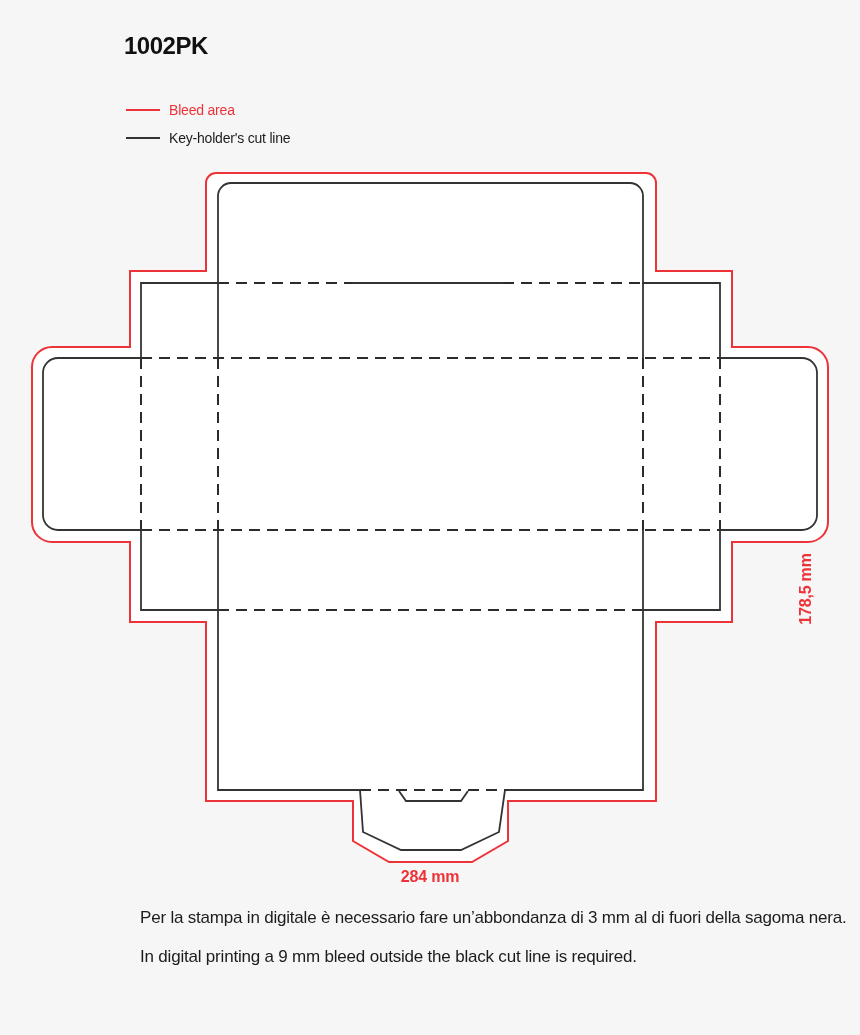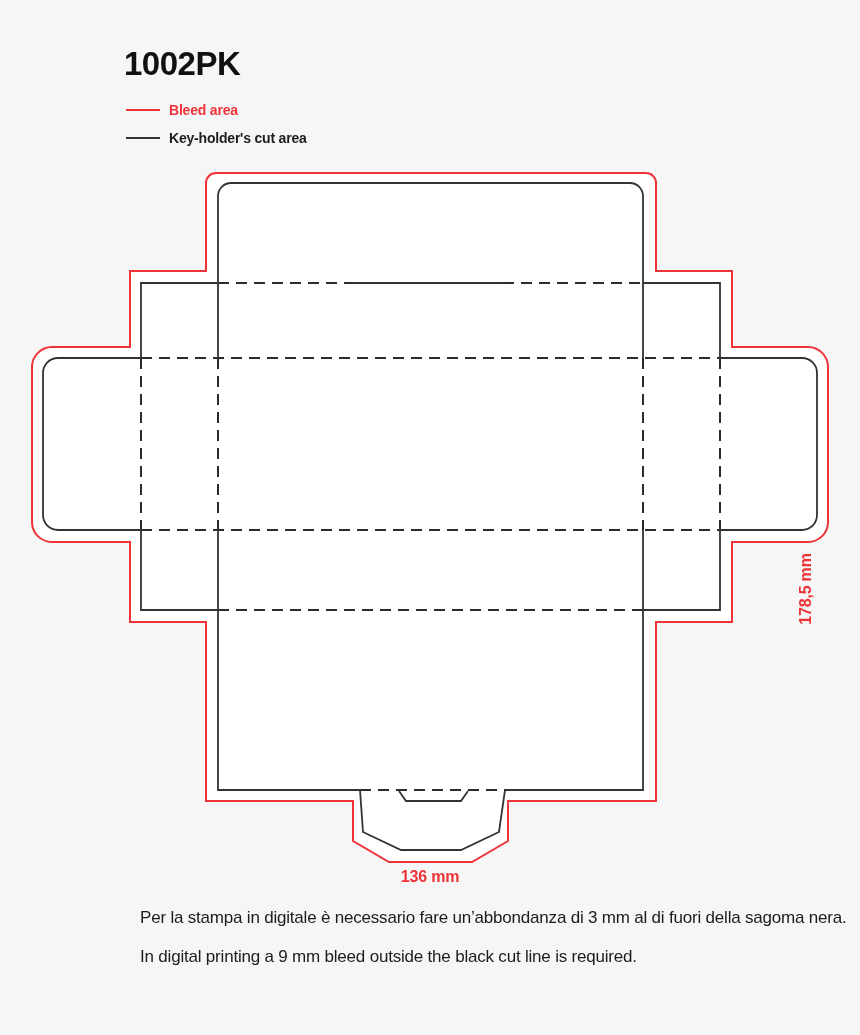--- a/index.html
+++ b/index.html
@@ -12,30 +12,29 @@
   html,body{background:var(--bg);}
   .canvas{
     position:relative;
     width:860px;height:1035px;
     background:var(--bg);
     overflow:hidden;
     font-family:"Liberation Sans", sans-serif;
   }
   .page-title{
     position:absolute;left:124px;top:32px;
-    font-size:33px;font-weight:700;color:#111;
+    font-size:24px;font-weight:700;color:#111;
     letter-spacing:-0.5px;
-    margin-top:13px;
   }
   .legend{position:absolute;left:126px;top:96px;}
   .legend-row{display:flex;align-items:center;height:28px;}
   .legend-swatch{display:inline-block;width:34px;height:0;border-top:2px solid;margin-right:9px;}
   .legend-swatch.bleed{border-color:var(--bleed);}
   .legend-swatch.cut{border-color:var(--cut);}
-  .legend-label{font-size:14px;font-weight:700;letter-spacing:-0.2px;}
+  .legend-label{font-size:14px;font-weight:400;letter-spacing:-0.2px;}
   .legend-label.bleed{color:var(--bleed);}
   .legend-label.cut{color:#1c1c1c;}
   svg.dieline{position:absolute;left:0;top:0;width:860px;height:1035px;}
   .bleed-stroke{fill:var(--panel);stroke:var(--bleed);stroke-width:2;}
   .cut-stroke{fill:none;stroke:var(--cut);stroke-width:1.8;}
   .fold-stroke{fill:none;stroke:#2b2b2b;stroke-width:2;stroke-dasharray:11 7;}
   .dim-label{
     position:absolute;color:var(--bleed);
     font-size:16px;font-weight:700;letter-spacing:-0.2px;
     text-align:center;
@@ -52,21 +51,21 @@
 
   <h1 class="page-title">1002PK</h1>
 
   <div class="legend">
     <div class="legend-row">
       <span class="legend-swatch bleed"></span>
       <span class="legend-label bleed">Bleed area</span>
     </div>
     <div class="legend-row">
       <span class="legend-swatch cut"></span>
-      <span class="legend-label cut">Key-holder's cut area</span>
+      <span class="legend-label cut">Key-holder's cut line</span>
     </div>
   </div>
 
   <svg class="dieline" viewBox="0 0 860 1035">
 
     <path class="bleed-stroke" d="
       M 216,173 L 646,173 A 10 10 0 0 1 656,183
       L 656,271 L 732,271 L 732,347 L 808,347
       A 20 20 0 0 1 828,367 L 828,522 A 20 20 0 0 1 808,542
       L 732,542 L 732,622 L 656,622 L 656,801
@@ -98,21 +97,21 @@
 
     <path class="cut-stroke" d="
       M 218,283 L 218,358  M 218,530 L 218,610
       M 643,283 L 643,358  M 643,530 L 643,610"></path>
 
     <path class="cut-stroke" d="M 352,283 L 503,283"></path>
 
     <path class="cut-stroke" d="M 399,791 L 406,801 L 461,801 L 468,791"></path>
   </svg>
 
-  <div class="dim-label dim-width">136 mm</div>
+  <div class="dim-label dim-width">284 mm</div>
   <div class="dim-label dim-height">178,5 mm</div>
 
   <div class="footer">
     <p>Per la stampa in digitale è necessario fare un’abbondanza di 3 mm al di fuori della sagoma nera.</p>
     <p>In digital printing a 9 mm bleed outside the black cut line is required.</p>
   </div>
 
 </div>
 
 </body></html>

